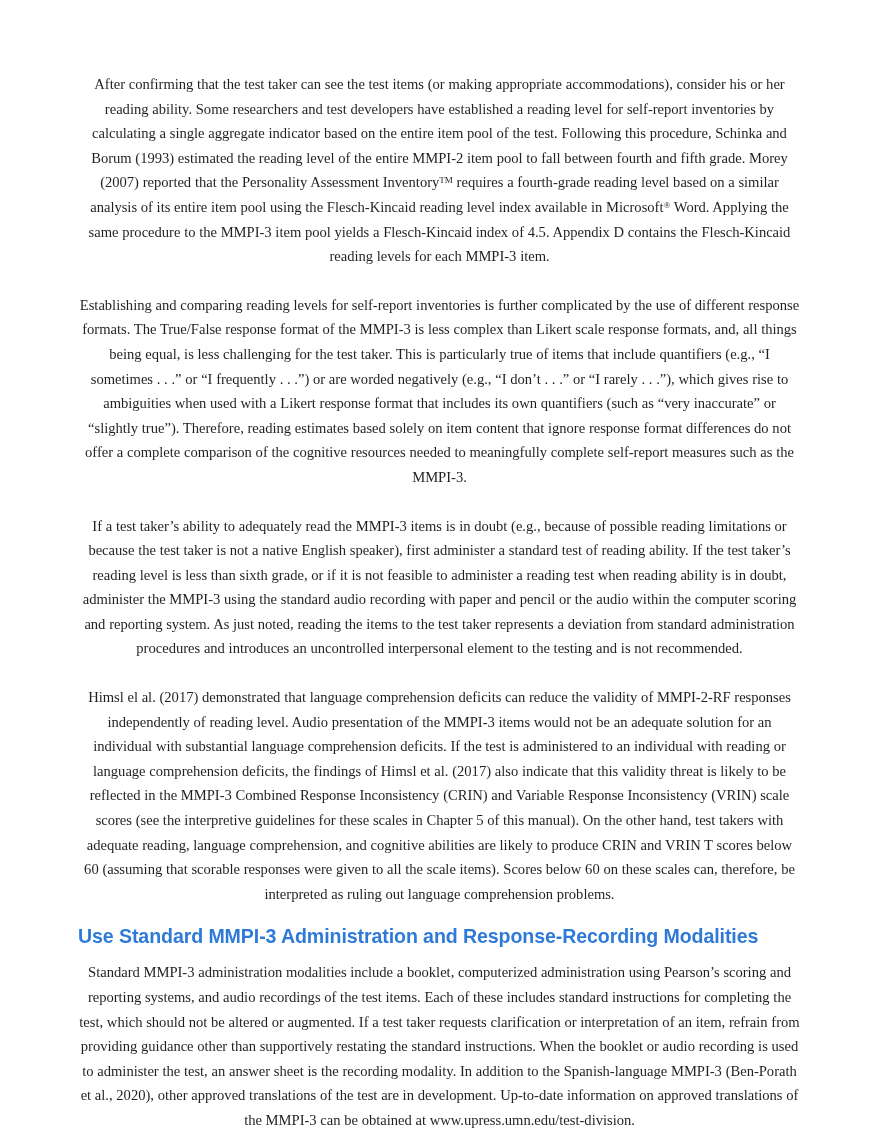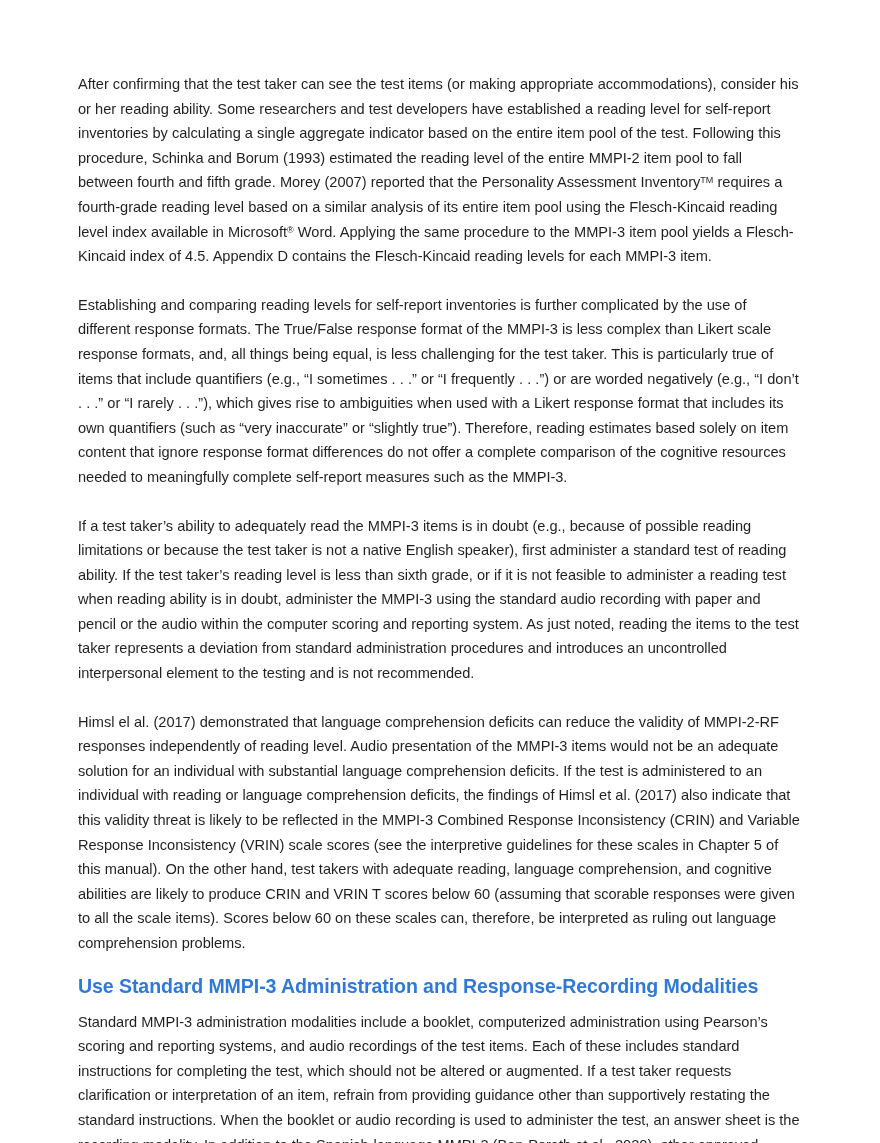--- a/index.html
+++ b/index.html
@@ -28,25 +28,25 @@
 
   #content {
     position: absolute;
     left: 78px;
     top: 72px;
     width: 723px;
   }
 
   p.body-text {
     margin: 0 0 24px 0;
-    font-family: Liberation Sans, sans-serif;
+    font-family: Liberation Serif, serif;
     font-size: 14.6px;
     line-height: 24.6px;
     color: #231f20;
-    text-align: left;
+    text-align: center;
     letter-spacing: -0.02px;
     word-spacing: 0.1px;
   }
 
   p.body-text.tight {
     margin-bottom: 12px;
   }
 
   h2.section-heading {
     margin: 17px 0 11px 0;

